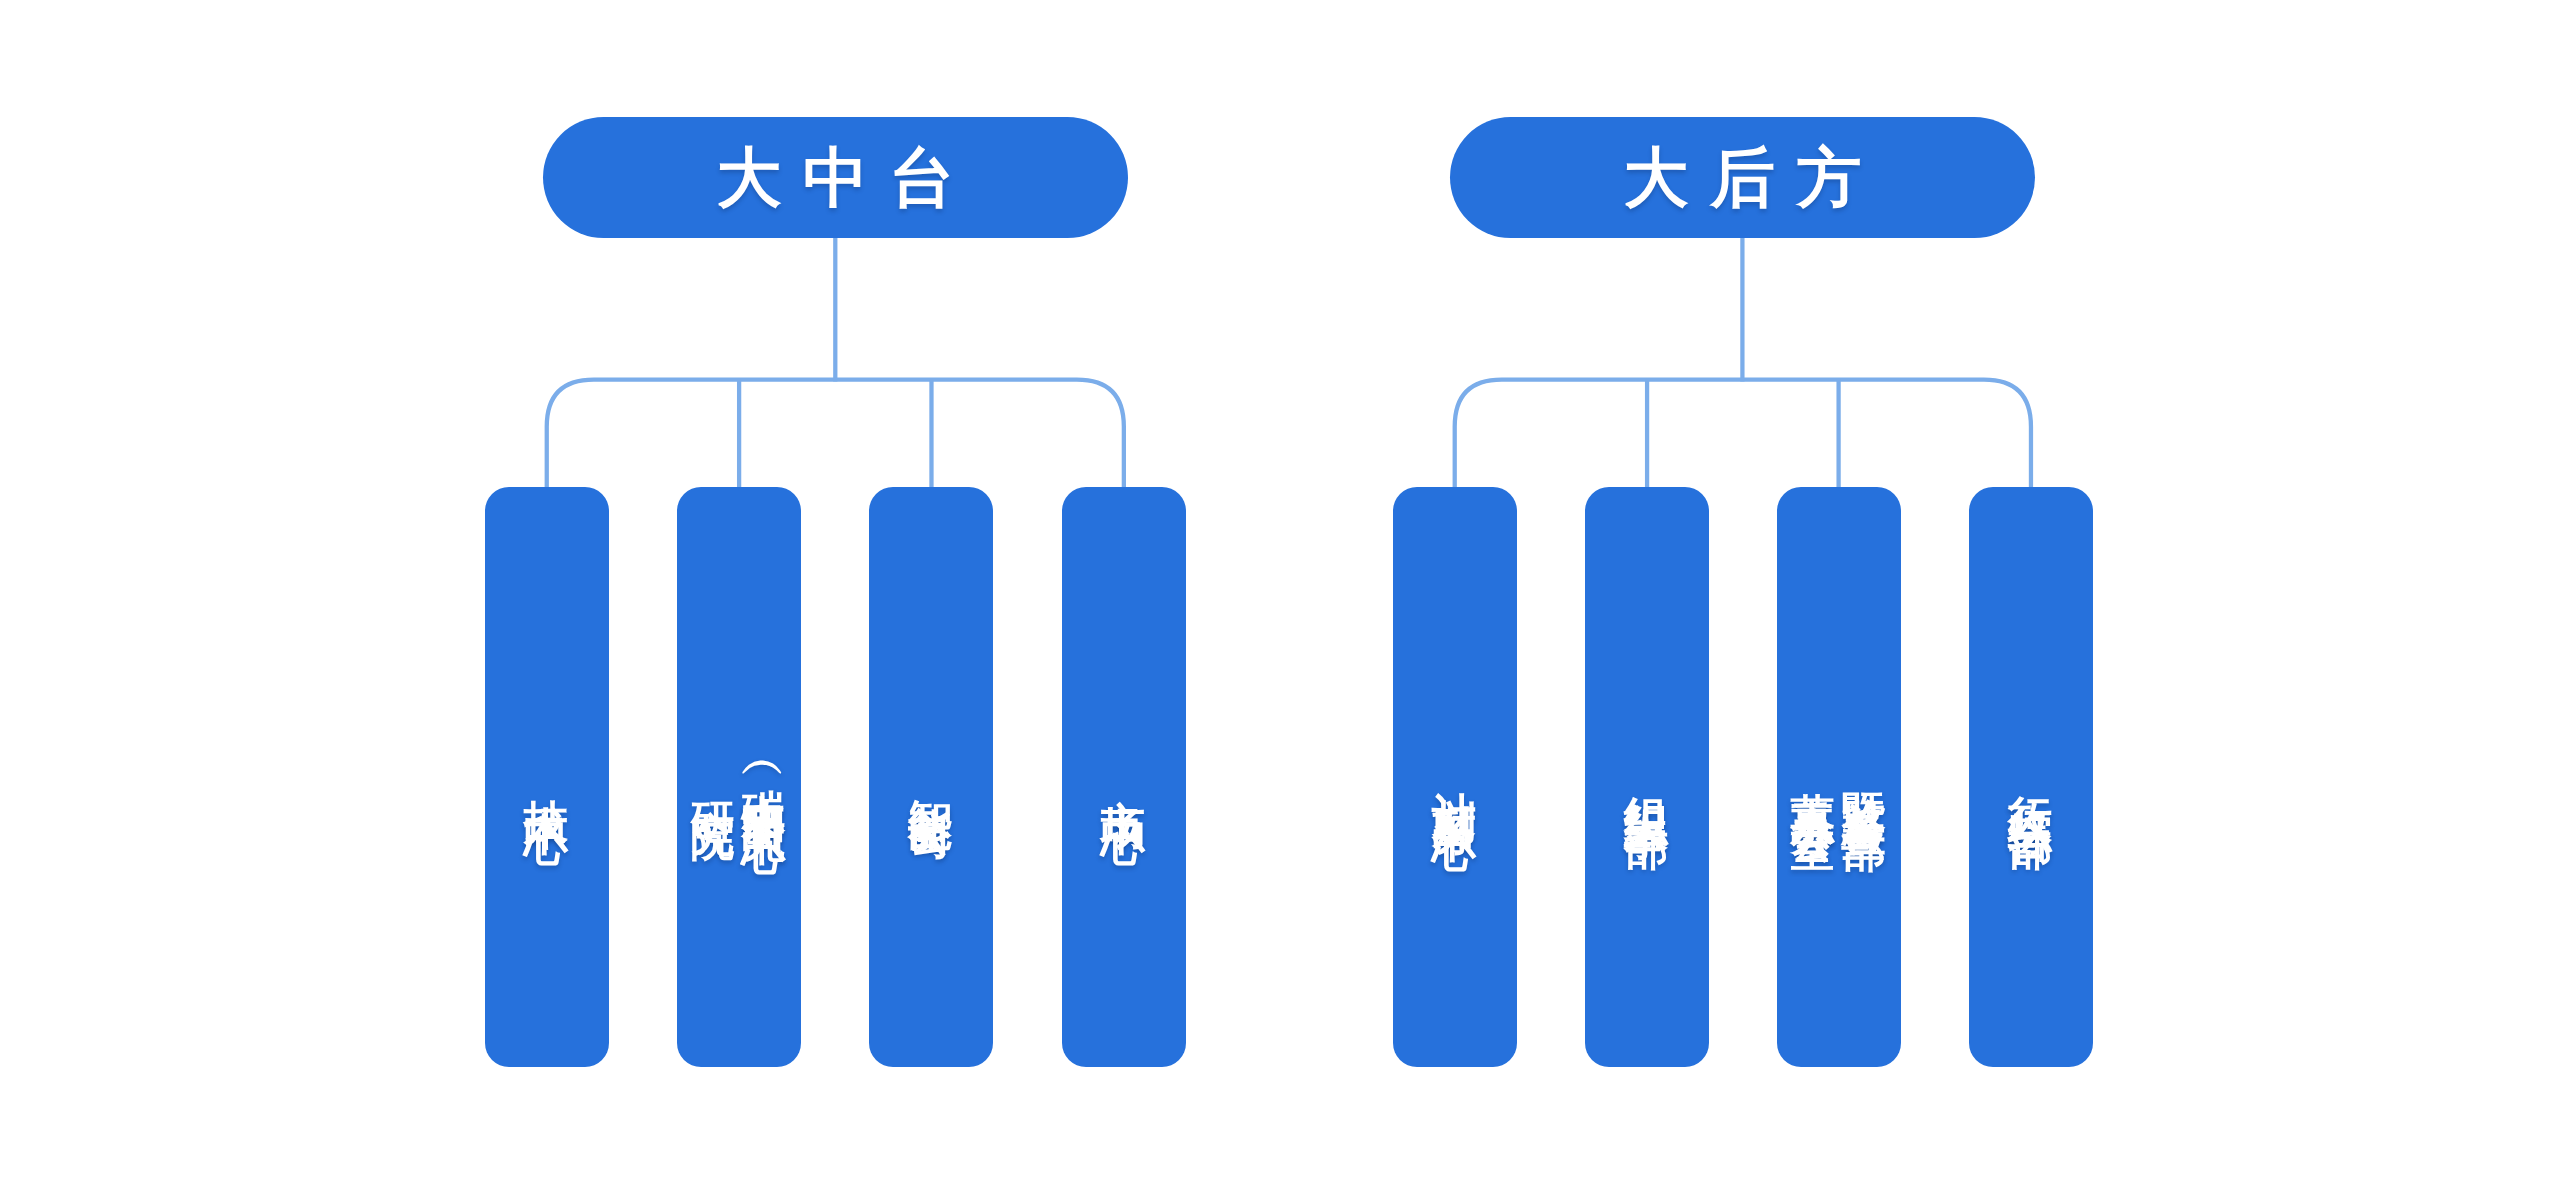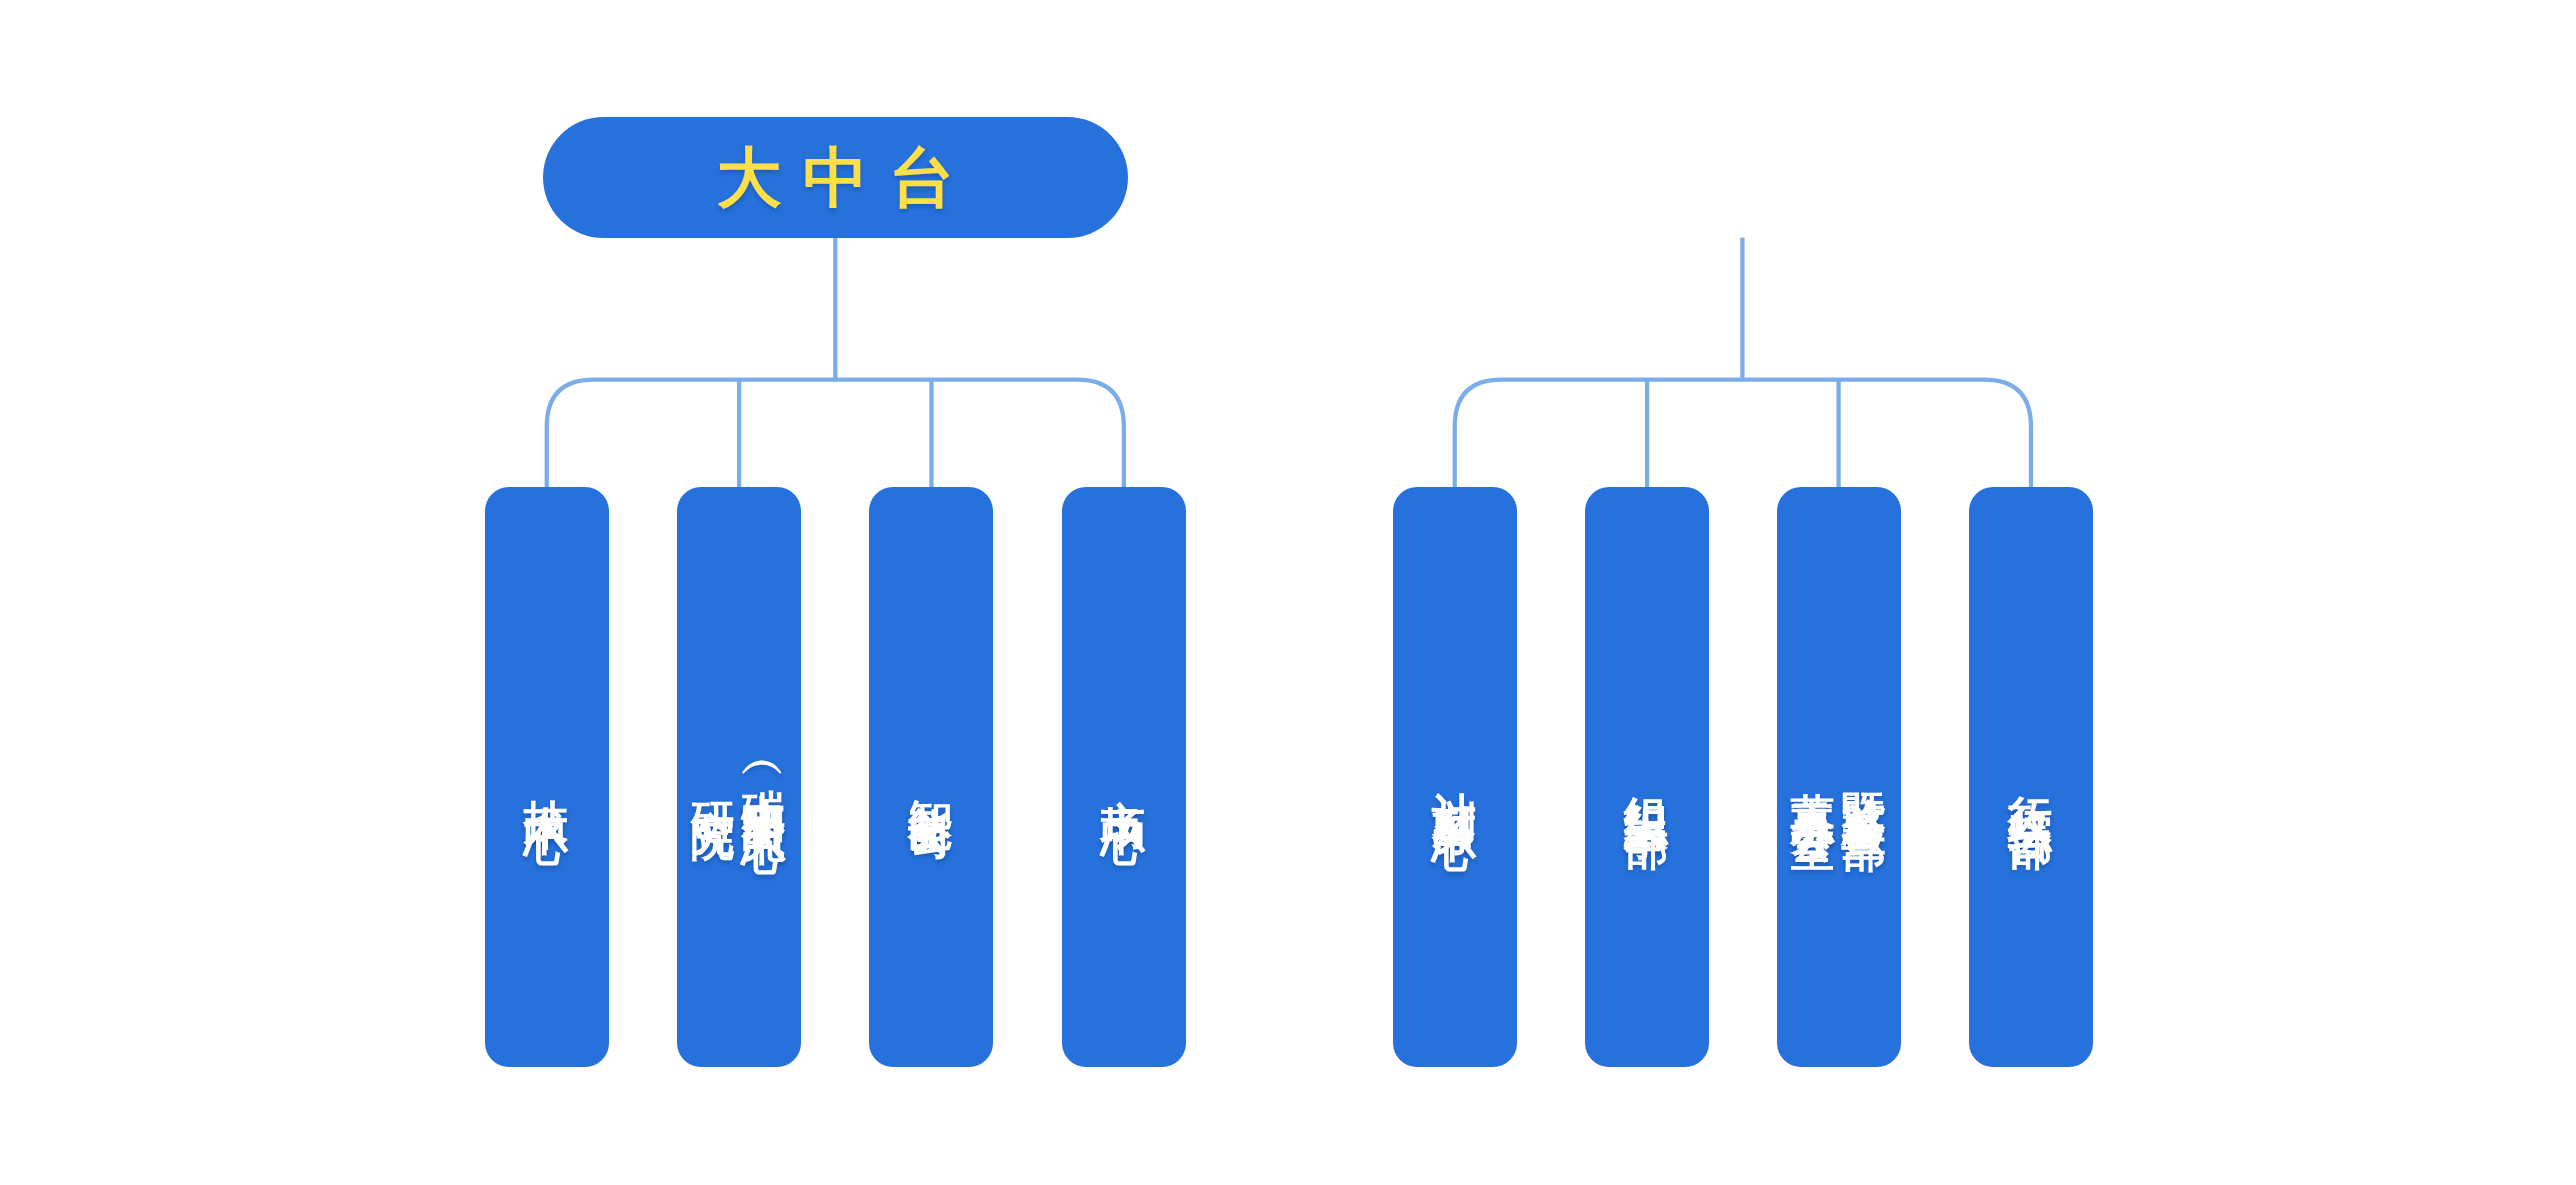--- a/index.html
+++ b/index.html
@@ -32,21 +32,21 @@
     top: 117px;
     width: 585px;
     height: 121px;
     background: #2671dc;
     border-radius: 61px;
     display: flex;
     align-items: center;
     justify-content: center;
   }
   .root-node .label {
-    color: #fde047;
+    color: #ffffff;
     font-size: 65px;
     font-weight: 700;
     letter-spacing: 0.33em;
     margin-right: -0.33em;
     white-space: nowrap;
     text-shadow: 0 2.6px 4.3px rgba(10, 40, 90, 0.28);
   }
   .child-node {
     position: absolute;
     top: 487px;
@@ -97,20 +97,23 @@
     <span class="vlabel">研究院
 （碳中和研究中心）</span>
   </div>
   <div class="child-node" style="left:869px">
     <span class="vlabel">智能公司</span>
   </div>
   <div class="child-node" style="left:1062px">
     <span class="vlabel">市场中心</span>
   </div>
 
+  <div class="root-node" style="left:1450px">
+    <span class="label">大后方</span>
+  </div>
   <div class="child-node" style="left:1393px">
     <span class="vlabel">计划财务中心</span>
   </div>
   <div class="child-node" style="left:1585px">
     <span class="vlabel">组织人事部</span>
   </div>
   <div class="child-node" style="left:1777px">
     <span class="vlabel">董事会办公室
 暨监督检查部</span>
   </div>

